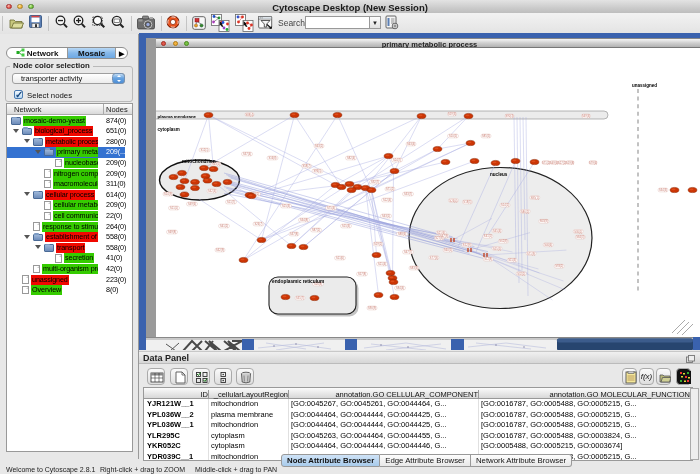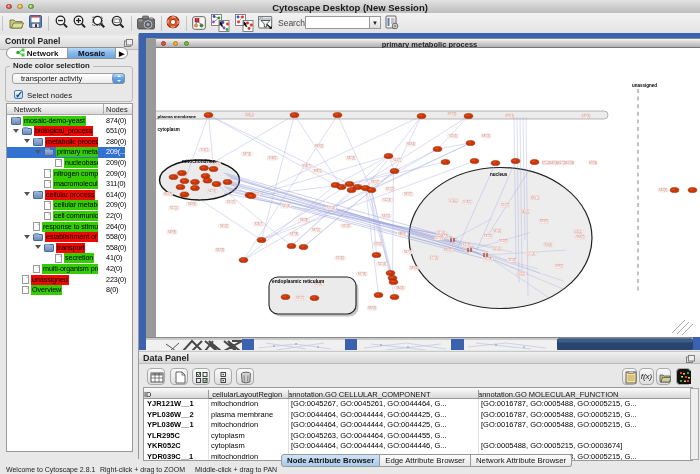--- a/index.html
+++ b/index.html
@@ -68,21 +68,21 @@
 #ititle .t3{left:27.5px;background:#76c144;border:0.5px solid #4c8a20}
 #canvas{position:absolute;left:0;top:10.5px;width:547px;height:288px;background:#fff;overflow:hidden}
 #understrip{position:absolute;left:146px;top:336.5px;width:547px;height:13.5px;background:#f2f2f2;overflow:hidden;border-top:1px solid #888}
 
 #dpanel{position:absolute;left:139px;top:350px;width:561px;height:117px;background:#e8e8e8}
 #dpanel .hdr{position:absolute;left:0;top:1px;width:561px;height:13px;background:linear-gradient(#f0f0f0,#d6d6d6);border-bottom:1px solid #bbb;border-top:1px solid #c8c8c8;font-size:9px;font-weight:bold;color:#222;padding-left:4px;line-height:13px}
 .dbtn{position:absolute;top:18px;width:18px;height:17px;background:linear-gradient(#fafafa,#dedede);border:1px solid #aaa;border-radius:4px}
 .dbtn svg{position:absolute;left:1.5px;top:1.5px}
 #dtable{position:absolute;left:4px;top:37px;width:550px;height:74px;background:#fff;border:1px solid #999;font-size:7.5px;overflow:hidden}
 #dhead{position:absolute;left:0;top:0;width:548px;height:11px;background:linear-gradient(#fbfbfb,#d8d8d8);border-bottom:1px solid #999;color:#111}
-#dhead div{position:absolute;top:1.5px;text-align:left;font-size:7.5px}
+#dhead div{position:absolute;top:1.5px;text-align:right;font-size:7.5px}
 .drow{position:absolute;left:0;width:548px;height:10.5px;line-height:10.5px;color:#000;white-space:nowrap}
 .dcol1{position:absolute;left:3px;width:62px;font-weight:bold}
 .dcol2{position:absolute;left:67px}
 .dcol3{position:absolute;left:147px}
 .dcol4{position:absolute;left:337px}
 .dvline{position:absolute;top:0;width:1px;height:73px;background:#e0e0e0}
 #dtabs{position:absolute;left:281px;top:453.5px;height:13px;display:flex;font-size:7.8px;color:#111}
 #dtabs .tab{border:1px solid #999;background:linear-gradient(#fdfdfd,#e8e8e8);padding:0 5px;line-height:11.5px;border-left:none}
 #dtabs .tab.first{border-left:1px solid #999;border-radius:3px 0 0 3px}
 #dtabs .tab.last{border-radius:0 3px 3px 0}
@@ -202,24 +202,20 @@
       <rect x="1" y="1" width="10" height="12" rx="1" fill="#f5f5f5" stroke="#555" stroke-width="0.9"></rect>
       <rect x="2.5" y="3" width="2" height="8" fill="#5b7fb4"></rect>
       <line x1="6" y1="4" x2="9.5" y2="4" stroke="#777" stroke-width="0.8"></line>
       <line x1="6" y1="6" x2="9.5" y2="6" stroke="#777" stroke-width="0.8"></line>
       <line x1="6" y1="8" x2="9.5" y2="8" stroke="#777" stroke-width="0.8"></line>
       <circle cx="10" cy="11" r="2.8" fill="#eee" stroke="#333" stroke-width="0.7"></circle>
       <circle cx="10" cy="11" r="1.1" fill="none" stroke="#333" stroke-width="0.6"></circle>
     </svg>
 </div>
 <div id="cpanel">
- <div class="hdr">Control Panel<svg class="floatico" style="right:5px;top:3px" width="9" height="8" viewBox="0 0 9 8">
-        <rect x="0.5" y="2" width="6" height="5.5" fill="none" stroke="#777" stroke-width="0.9"></rect>
-        <rect x="2.5" y="0.5" width="6" height="5.5" fill="#eee" stroke="#777" stroke-width="0.9"></rect>
-      </svg></div>
  <div id="tabbar">
   <div class="seg s1"><svg width="9" height="9" viewBox="0 0 9 9" style="vertical-align:-1px">
           <rect x="0.5" y="3" width="3" height="3" fill="#2a2"></rect>
           <rect x="5.5" y="0.5" width="3" height="3" fill="#4c4"></rect>
           <rect x="5.5" y="5.5" width="3" height="3" fill="#4c4"></rect>
           <path d="M3.5 4.5 L5.5 2 M3.5 4.5 L5.5 7" stroke="#2a2" stroke-width="0.8" fill="none"></path>
         </svg> Network</div>
   <div class="seg s2">Mosaic</div>
   <div class="seg s3">▶</div>
  </div>
@@ -840,20 +836,21 @@
   <div class="drow" style="top:32px">
         <span class="dcol1">YPL036W__1</span>
         <span class="dcol2">mitochondrion</span>
         <span class="dcol3">[GO:0044464, GO:0044444, GO:0044425, G...</span>
         <span class="dcol4">[GO:0016787, GO:0005488, GO:0005215, G...</span>
       </div>
   <div class="drow" style="top:42.5px">
         <span class="dcol1">YLR295C</span>
         <span class="dcol2">cytoplasm</span>
         <span class="dcol3">[GO:0045263, GO:0044464, GO:0044455, G...</span>
+        <span class="dcol4">[GO:0016787, GO:0005488, GO:0003824, G...</span>
       </div>
   <div class="drow" style="top:53px">
         <span class="dcol1">YKR052C</span>
         <span class="dcol2">cytoplasm</span>
         <span class="dcol3">[GO:0044464, GO:0044444, GO:0044446, G...</span>
         <span class="dcol4">[GO:0005488, GO:0005215, GO:0003674]</span>
       </div>
   <div class="drow" style="top:63.5px">
         <span class="dcol1">YDR039C__1</span>
         <span class="dcol2">mitochondrion</span>

